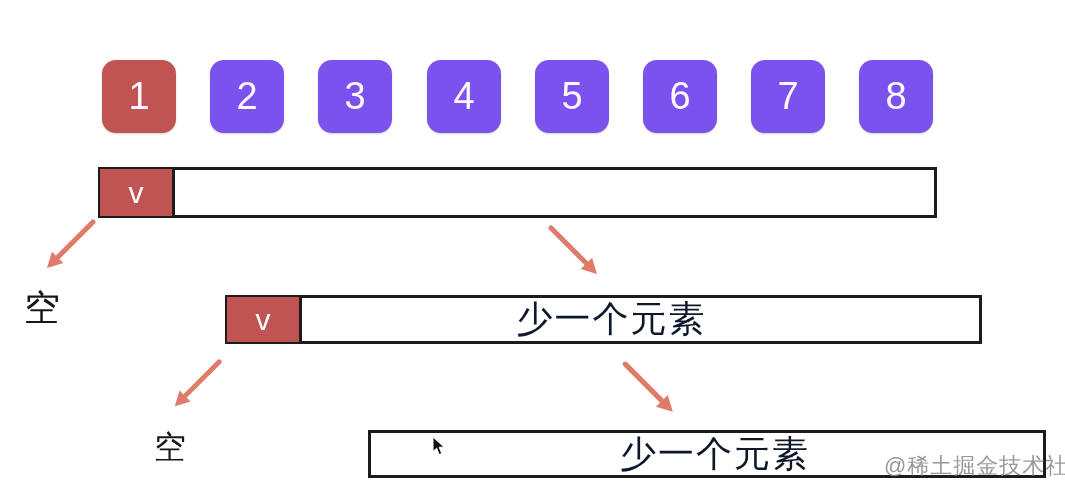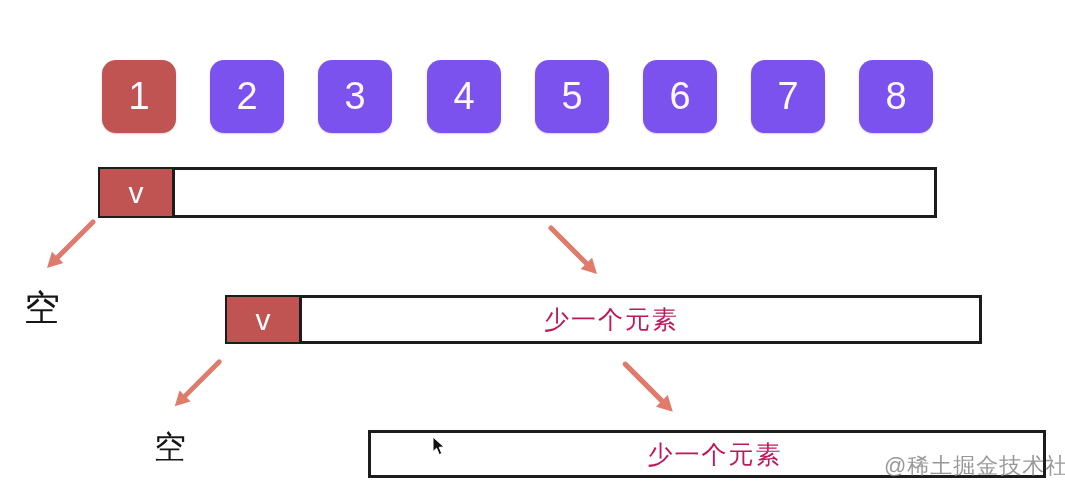--- a/index.html
+++ b/index.html
@@ -59,22 +59,22 @@
     font-weight: 500;
     margin: -1px 0 -1px -1px;
   }
 
   .bar-label {
     position: absolute;
     left: 0; right: 0; top: 0; bottom: 0;
     display: flex;
     align-items: center;
     justify-content: center;
-    font-size: 25px;
-    color: #be185d;
+    font-size: 36px;
+    color: #0f172a;
     letter-spacing: 2px;
     pointer-events: none;
     margin-left: 16px;
   }
 
   
   .empty-label {
     position: absolute;
     color: #161616;
   }

